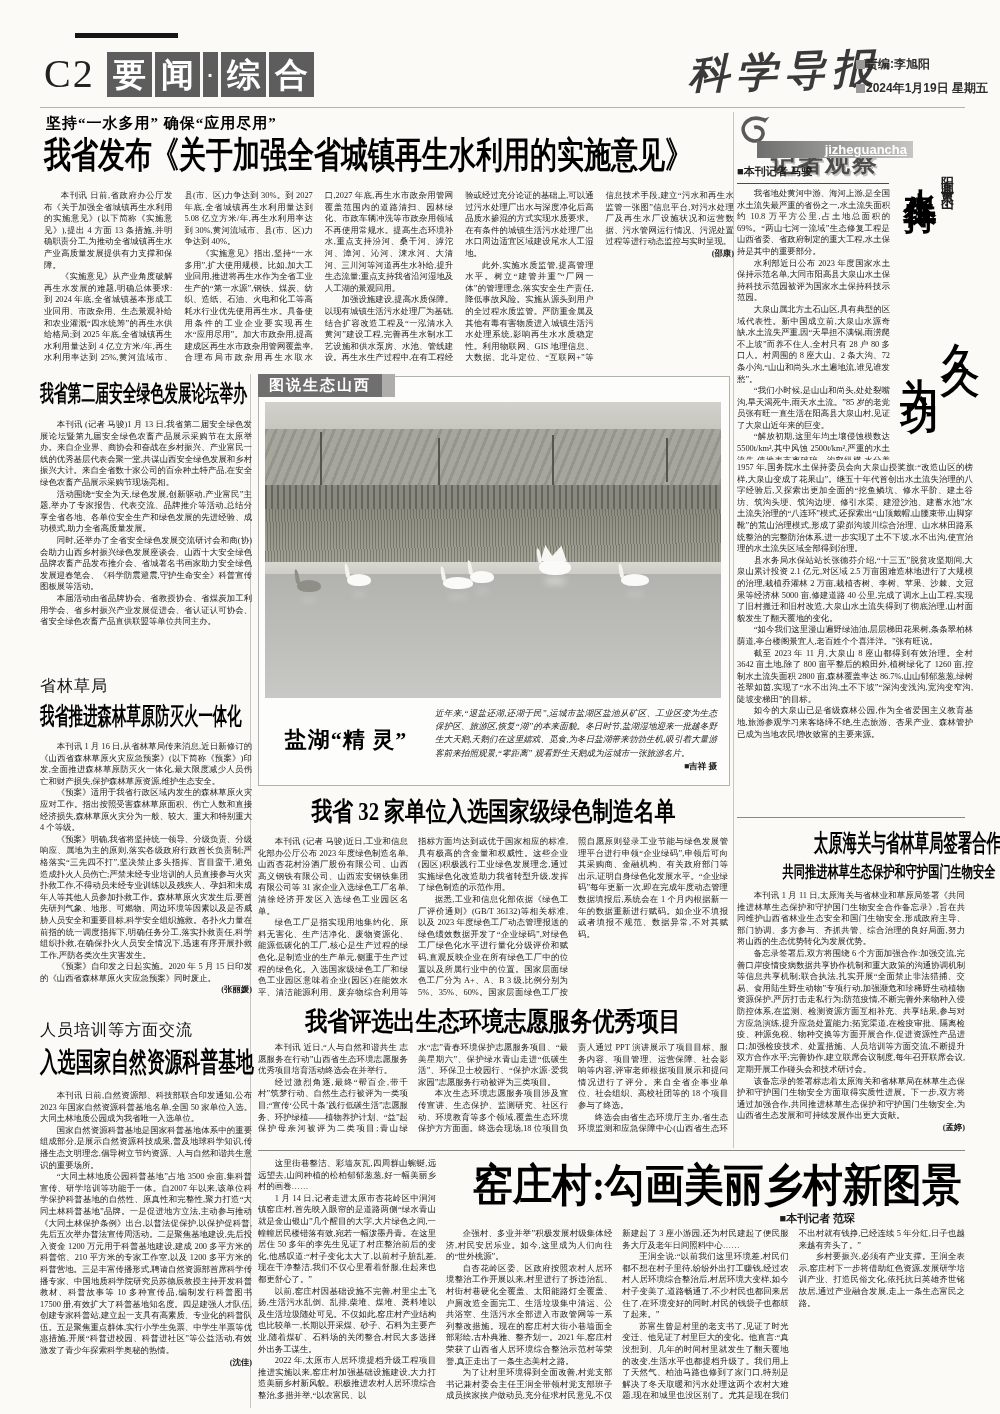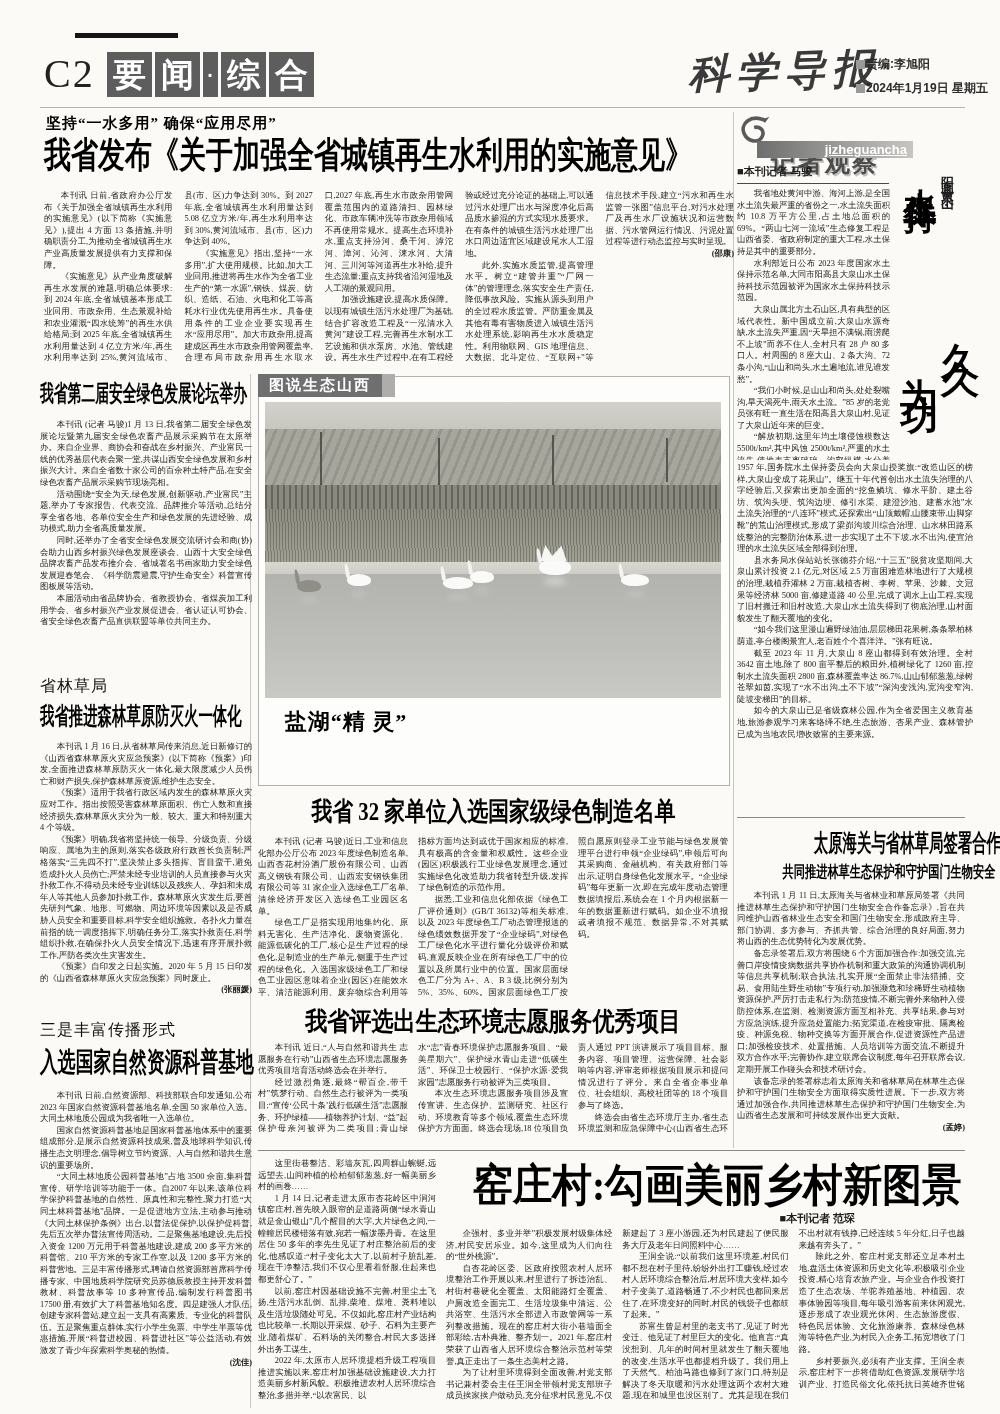--- a/index.html
+++ b/index.html
@@ -147,21 +147,21 @@
           <p>本刊讯  1 月 16 日,从省林草局传来消息,近日新修订的《山西省森林草原火灾应急预案》(以下简称《预案》)印发,全面推进森林草原防灭火一体化,最大限度减少人员伤亡和财产损失,保护森林草原资源,维护生态安全。</p>
           <p>《预案》适用于我省行政区域内发生的森林草原火灾应对工作。指出按照受害森林草原面积、伤亡人数和直接经济损失,森林草原火灾分为一般、较大、重大和特别重大 4 个等级。</p>
           <p>《预案》明确,我省将坚持统一领导、分级负责、分级响应、属地为主的原则,落实各级政府行政首长负责制;严格落实“三先四不打”,坚决禁止多头指挥、盲目蛮干,避免造成扑火人员伤亡;严禁未经专业培训的人员直接参与火灾扑救工作,不得动员未经专业训练以及残疾人、孕妇和未成年人等其他人员参加扑救工作。森林草原火灾发生后,要首先研判气象、地形、可燃物、周边环境等因素以及是否威胁人员安全和重要目标,科学安全组织施救。各扑火力量在前指的统一调度指挥下,明确任务分工,落实扑救责任,科学组织扑救,在确保扑火人员安全情况下,迅速有序开展扑救工作,严防各类次生灾害发生。</p>
           <p>《预案》自印发之日起实施。2020 年 5 月 15 日印发的《山西省森林草原火灾应急预案》同时废止。</p>
         </div>
       <p class="sig">(张丽媛)</p>
     </div>
   </div>
 
   <div class="abs" style="left:40px; top:1020px; width:212px;">
-    <div class="kicker-sm">三是丰富传播形式</div>
+    <div class="kicker-sm">人员培训等方面交流</div>
     <div style="margin-top:3px;">
       <span class="hl cond" style="font-size:27px; transform:scaleX(.66);">入选国家自然资源科普基地</span>
     </div>
     <div class="body-text" style="margin-top:10px; height:312px;">
       <div>
           <p>本刊讯  日前,自然资源部、科技部联合印发通知,公布 2023 年国家自然资源科普基地名单,全国 50 家单位入选。大同土林地质公园成为我省唯一入选单位。</p>
           <p>国家自然资源科普基地是国家科普基地体系中的重要组成部分,是展示自然资源科技成果,普及地球科学知识,传播生态文明理念,倡导树立节约资源、人与自然和谐共生意识的重要场所。</p>
           <p>“大同土林地质公园科普基地”占地 3500 余亩,集科普宣传、研学培训等功能于一体。自2007 年以来,该单位科学保护科普基地的自然性、原真性和完整性,聚力打造“大同土林科普基地”品牌。一是促进地方立法,主动参与推动《大同土林保护条例》出台,以普法促保护,以保护促科普,先后五次举办普法宣传周活动。二是聚焦基地建设,先后投入资金 1200 万元用于科普基地建设,建成 200 多平方米的科普馆、210 平方米的专家工作室,以及 1200 多平方米的科普营地。三是丰富传播形式,聘请自然资源部首席科学传播专家、中国地质科学院研究员苏德辰教授主持开发科普教材、科普故事等 10 多种宣传品,编制发行科普图书 17500 册,有效扩大了科普基地知名度。四是建强人才队伍,创建专家科普站,建立起一支具有高素质、专业化的科普队伍。五是聚焦重点群体,实行小学生免票、中学生半票等优惠措施,开展“科普进校园、科普进社区”等公益活动,有效激发了青少年探索科学奥秘的热情。</p>
         </div>
       <p class="sig">(沈佳)</p>
@@ -190,20 +190,24 @@
         <div class="swan" style="left:39%; top:59%; width:30px;"></div>
         <div class="swan" style="left:45%; top:57%;"></div>
         <div class="swan wings" style="left:60%; top:53%; width:32px;"></div>
         <div class="swan" style="left:78%; top:58%; width:28px;"></div>
       </div>
     </div>
     <div class="abs" style="left:12px; top:330px; width:446px; display:flex; gap:14px;">
       <div style="flex:0 0 150px; display:flex; align-items:center; justify-content:center;">
         <span class="cap-title">盐湖“精 灵”</span>
       </div>
+      <div style="flex:1;">
+        <div class="cap-text">近年来,“退盐还湖,还湖于民”,运城市盐湖区盐池从矿区、工业区变为生态保护区、旅游区,恢复“湖”的本来面貌。冬日时节,盐湖湿地迎来一批越冬野生大天鹅,天鹅们在这里嬉戏、觅食,为冬日盐湖带来勃勃生机,吸引着大量游客前来拍照观景,“零距离” 观看野生天鹅成为运城市一张旅游名片。</div>
+        <div class="cap-text cap-credit">■吉祥  摄</div>
+      </div>
     </div>
   </div>
 
   <div class="abs center-wrap" style="left:258px; top:794px; width:470px;">
     <span class="hl cond" style="font-size:26px; transform:scaleX(.80);">我省 32 家单位入选国家级绿色制造名单</span>
   </div>
   <div class="abs body-text" style="left:258px; top:836px; width:470px; height:164px;">
     <div class="cols-3">
         <p>本刊讯  (记者  马骏)近日,工业和信息化部办公厅公布 2023 年度绿色制造名单,山西杏花村汾酒厂股份有限公司、山西高义钢铁有限公司、山西宏安钢铁集团有限公司等 31 家企业入选绿色工厂名单,清徐经济开发区入选绿色工业园区名单。</p>
         <p>绿色工厂是指实现用地集约化、原料无害化、生产洁净化、废物资源化、能源低碳化的工厂,核心是生产过程的绿色化,是制造业的生产单元,侧重于生产过程的绿色化。入选国家级绿色工厂和绿色工业园区意味着企业(园区)在能效水平、清洁能源利用、废弃物综合利用等指标方面均达到或优于国家相应的标准,具有极高的含金量和权威性。这些企业(园区)积极践行工业绿色发展理念,通过实施绿色化改造助力我省转型升级,发挥了绿色制造的示范作用。</p>
@@ -287,18 +291,17 @@
   <div class="abs" style="left:446px; top:1208px; width:519px; text-align:right; padding-right:0; box-sizing:border-box;">
     <span style="font-size:11px; font-weight:bold; margin-right:110px;">■本刊记者  范琛</span>
   </div>
   <div class="abs body-text no-first-indent" style="left:446px; top:1228px; width:519px; height:180px;">
     <div class="cols-3">
         <p>企强村、多业并举”积极发展村级集体经济,村民安居乐业。如今,这里成为人们向往的“世外桃源”。</p>
         <p>自杏花岭区委、区政府按照农村人居环境整治工作开展以来,村里进行了拆违治乱、村街村巷硬化全覆盖、太阳能路灯全覆盖、户厕改造全面完工、生活垃圾集中清运、公共浴室、生活污水全部进入市政管网等一系列整改措施。现在的窑庄村大街小巷墙面全部彩绘,古朴典雅、整齐划一。2021 年,窑庄村荣获了山西省人居环境综合整治示范村等荣誉,真正走出了一条生态美村之路。</p>
         <p>为了让村里环境得到全面改善,村党支部书记兼村委会主任王润全带领村党支部班子成员挨家挨户做动员,充分征求村民意见,不仅新建起了 3 座小游园,还为村民建起了便民服务大厅及老年日间照料中心……</p>
         <p>王润全说:“以前我们这里环境差,村民们都不想在村子里待,纷纷外出打工赚钱,经过农村人居环境综合整治后,村居环境大变样,如今村子变美了,道路畅通了,不少村民也都回来居住了,在环境变好的同时,村民的钱袋子也都鼓了起来。”</p>
         <p>苏富生曾是村里的老支书了,见证了时光变迁、他见证了村里巨大的变化。他直言:“真没想到、几年的时间村里就发生了翻天覆地的改变,生活水平也都提档升级了。我们用上了天然气、柏油马路也修到了家门口,特别是解决了冬天取暖和污水处理这两个农村大难题,现在和城里也没区别了。尤其是现在我们不出村就有钱挣,已经连续 5 年分红,日子也越来越有奔头了。”</p>
-        <p>除此之外、窑庄村党支部还立足本村土地,盘活土体资源和历史文化等,积极吸引企业投资,精心培育农旅产业。与企业合作投资打造了生态农场、羊驼养殖基地、种植园、农事体验园等项目,每年吸引游客前来休闲观光,逐步形成了农业观光休闲、生态旅游度假、特色民居体验、文化旅游康养、森林绿色林海等特色产业,为村民入企务工,拓宽增收了门路。</p>
         <p>乡村要振兴,必须有产业支撑。王润全表示,窑庄村下一步将借助红色资源,发展研学培训产业、打造民俗文化,依托抗日英雄齐世铭故居,通过产业融合发展,走上一条生态富民之路。</p>
       </div>
   </div>
 
 </div>
 
 </body></html>

